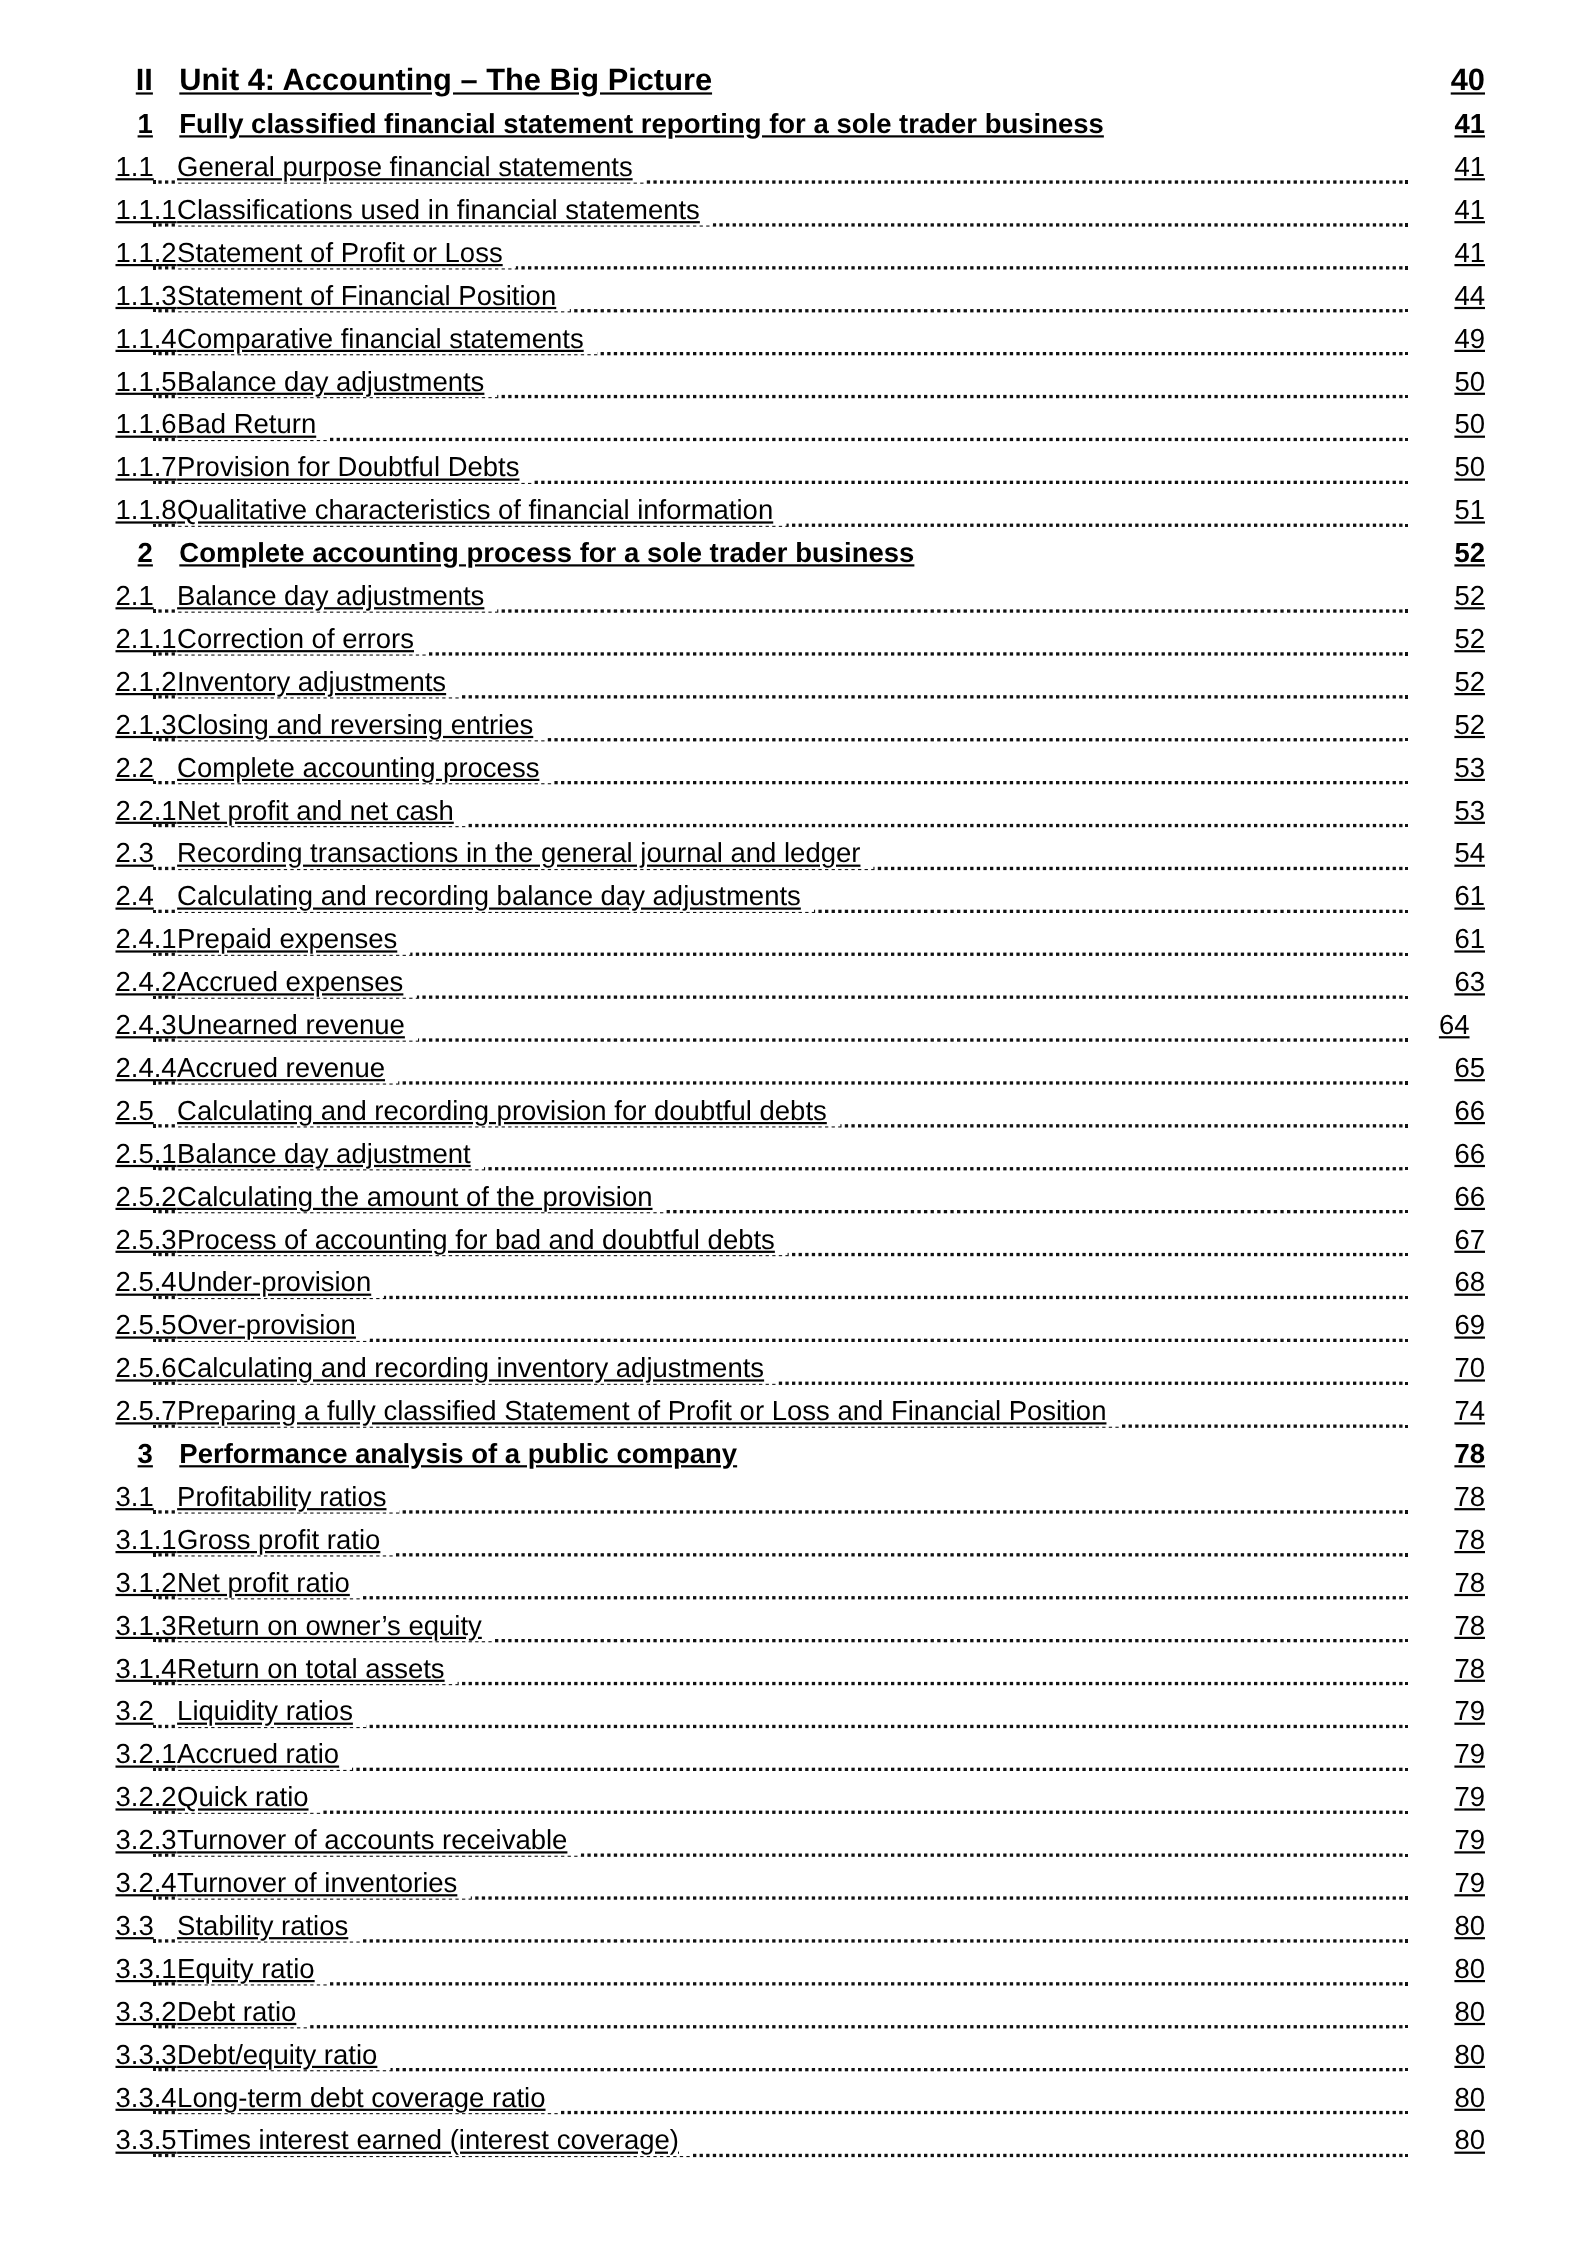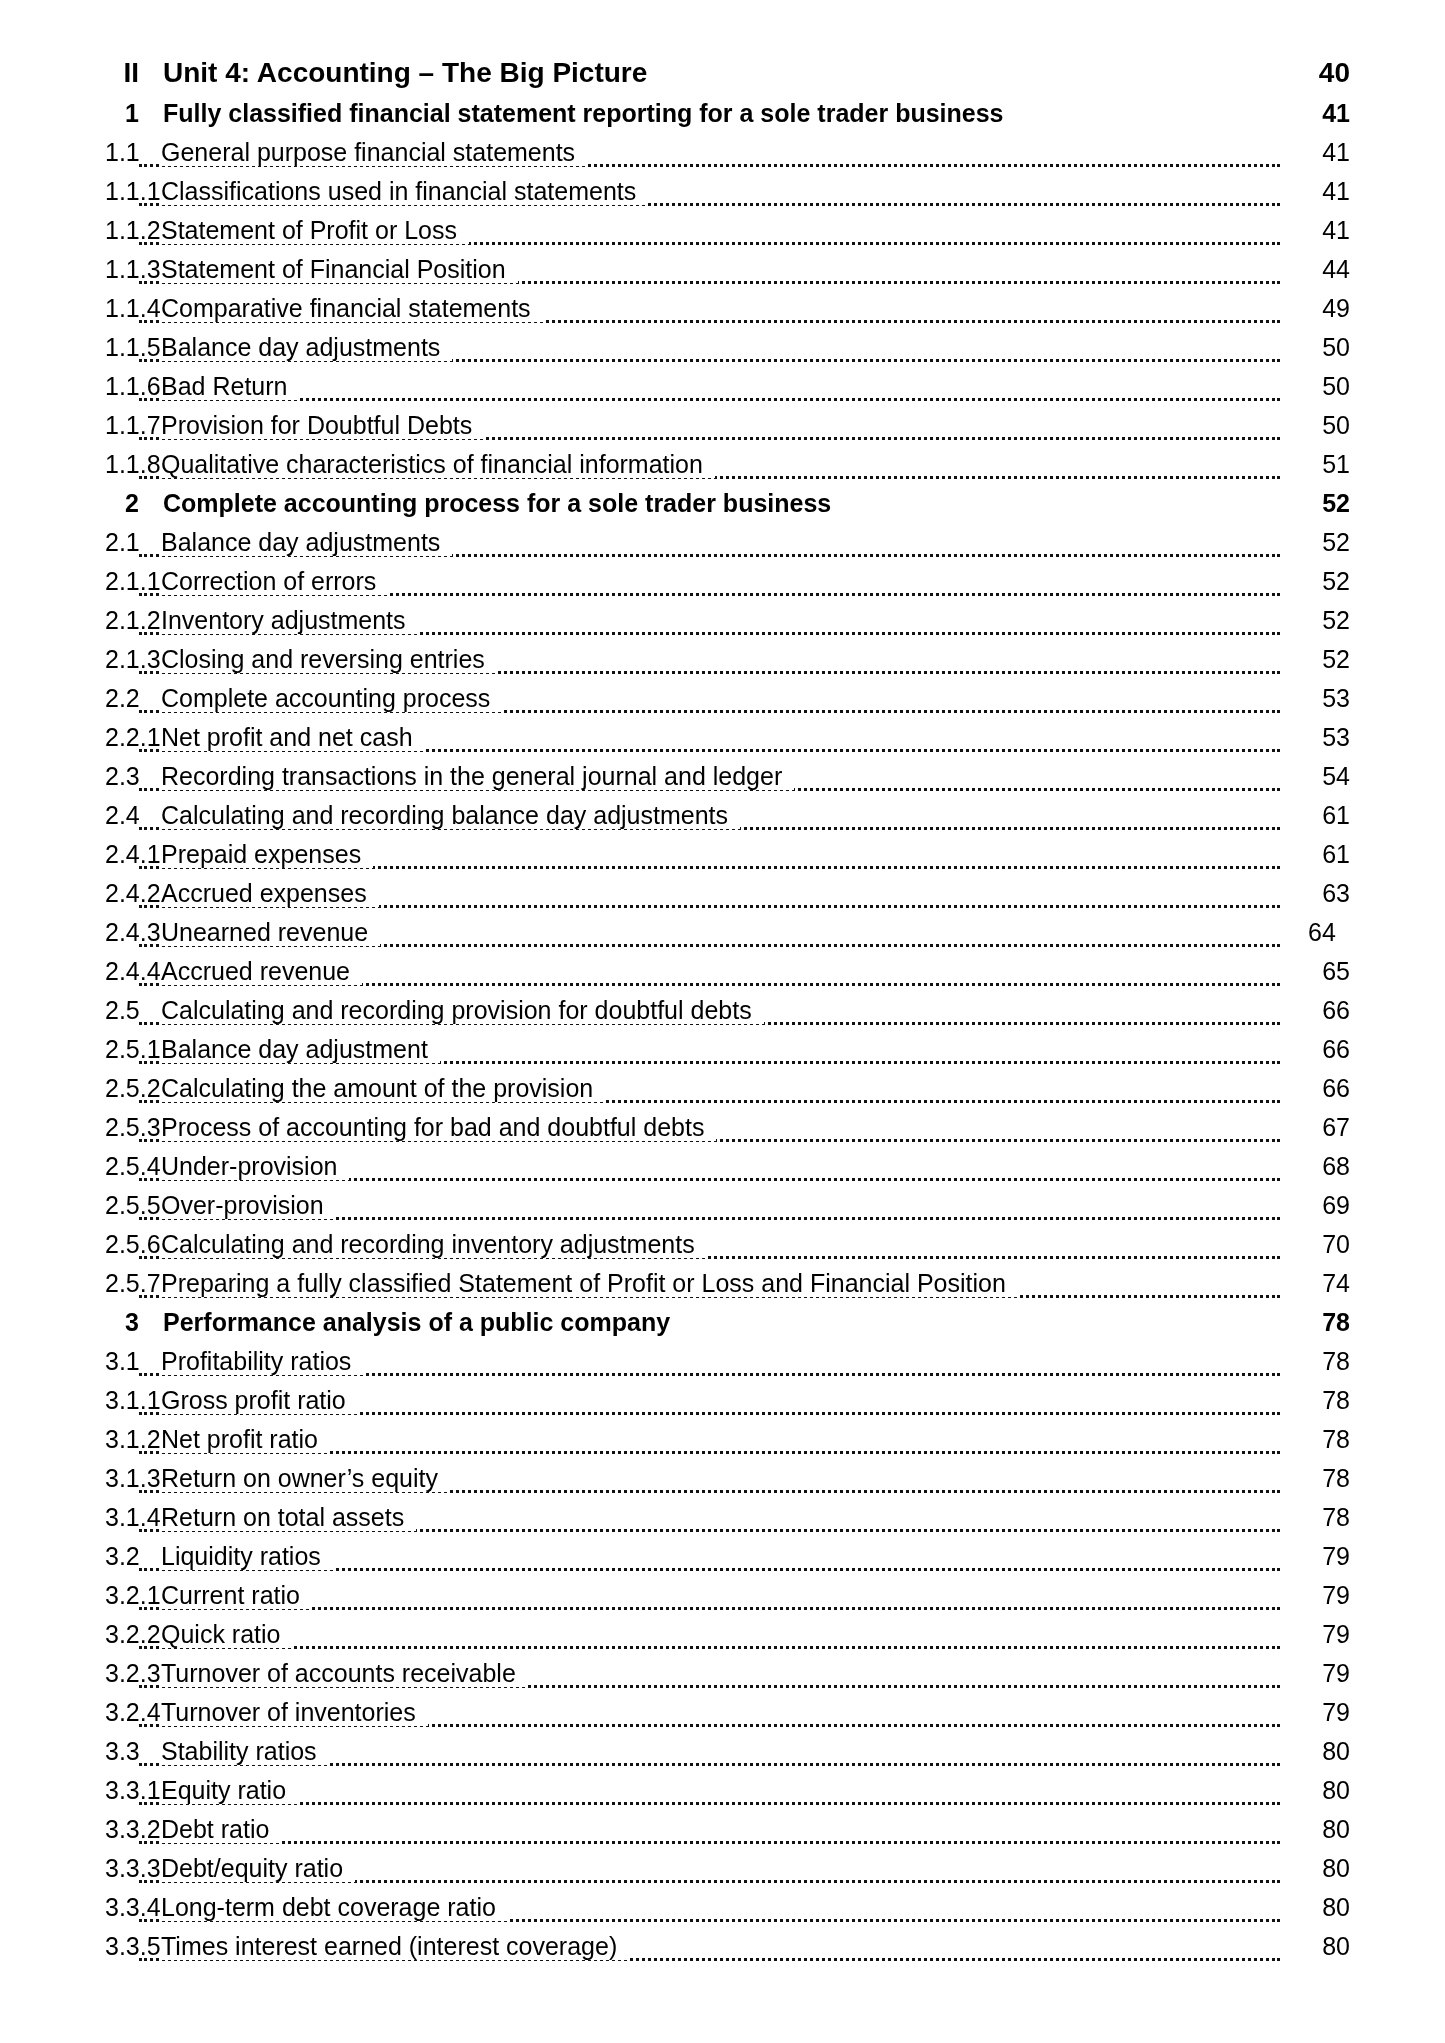--- a/index.html
+++ b/index.html
@@ -21,21 +21,21 @@
     width: 1445px;
     height: 2043px;
     box-sizing: border-box;
     padding: 52px 95px 0 105px;
   }
   .toc {
     width: 100%;
     border-collapse: collapse;
     table-layout: fixed;
   }
-  .toc tr { vertical-align: baseline; }
+  .toc tr { vertical-align: baseline; text-decoration: underline; }
 
   .toc td {
     padding: 0;
     white-space: nowrap;
   }
 
   
   td.num {
     text-align: right;
     font-size: 25px;
@@ -297,21 +297,21 @@
           <td class="mid" style="padding-top: 5px; padding-bottom: 5px;"><span class="leader"></span><span class="title-txt">Return on total assets</span></td>
           <td class="pg" style="padding-top: 5px; padding-bottom: 5px;">78</td>
         </tr>
         <tr class="lvl-2">
           <td class="num" style="padding-top: 5px; padding-bottom: 5px;">3.2</td>
           <td class="mid" style="padding-top: 5px; padding-bottom: 5px;"><span class="leader"></span><span class="title-txt">Liquidity ratios</span></td>
           <td class="pg" style="padding-top: 5px; padding-bottom: 5px;">79</td>
         </tr>
         <tr class="lvl-3">
           <td class="num" style="padding-top: 5px; padding-bottom: 5px;">3.2.1</td>
-          <td class="mid" style="padding-top: 5px; padding-bottom: 5px;"><span class="leader"></span><span class="title-txt">Current ratio</span></td>
+          <td class="mid" style="padding-top: 5px; padding-bottom: 5px;"><span class="leader"></span><span class="title-txt">Accrued ratio</span></td>
           <td class="pg" style="padding-top: 5px; padding-bottom: 5px;">79</td>
         </tr>
         <tr class="lvl-3">
           <td class="num" style="padding-top: 5px; padding-bottom: 5px;">3.2.2</td>
           <td class="mid" style="padding-top: 5px; padding-bottom: 5px;"><span class="leader"></span><span class="title-txt">Quick ratio</span></td>
           <td class="pg" style="padding-top: 5px; padding-bottom: 5px;">79</td>
         </tr>
         <tr class="lvl-3">
           <td class="num" style="padding-top: 5px; padding-bottom: 5px;">3.2.3</td>
           <td class="mid" style="padding-top: 5px; padding-bottom: 5px;"><span class="leader"></span><span class="title-txt">Turnover of accounts receivable</span></td>

